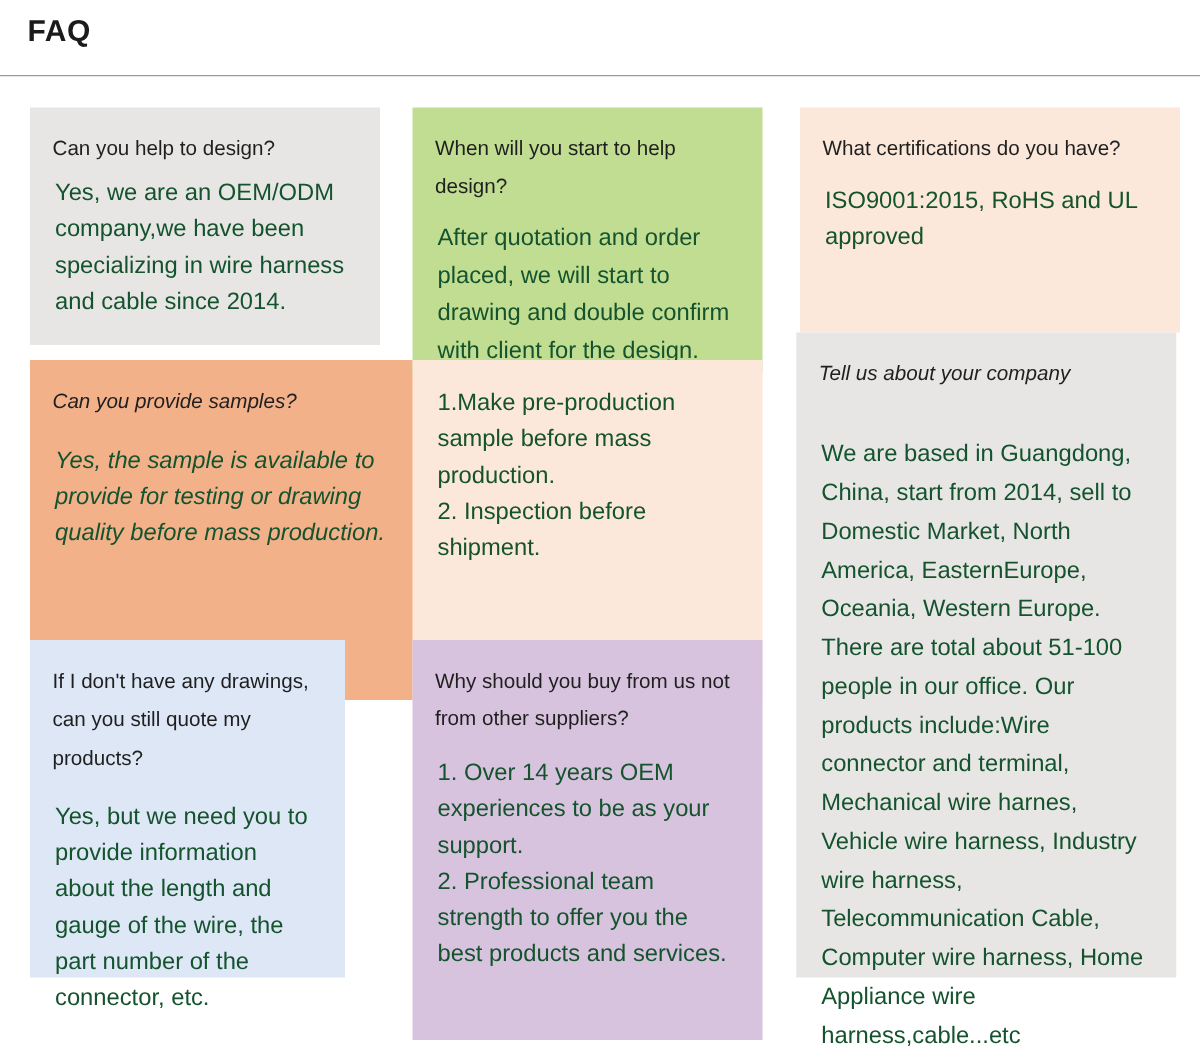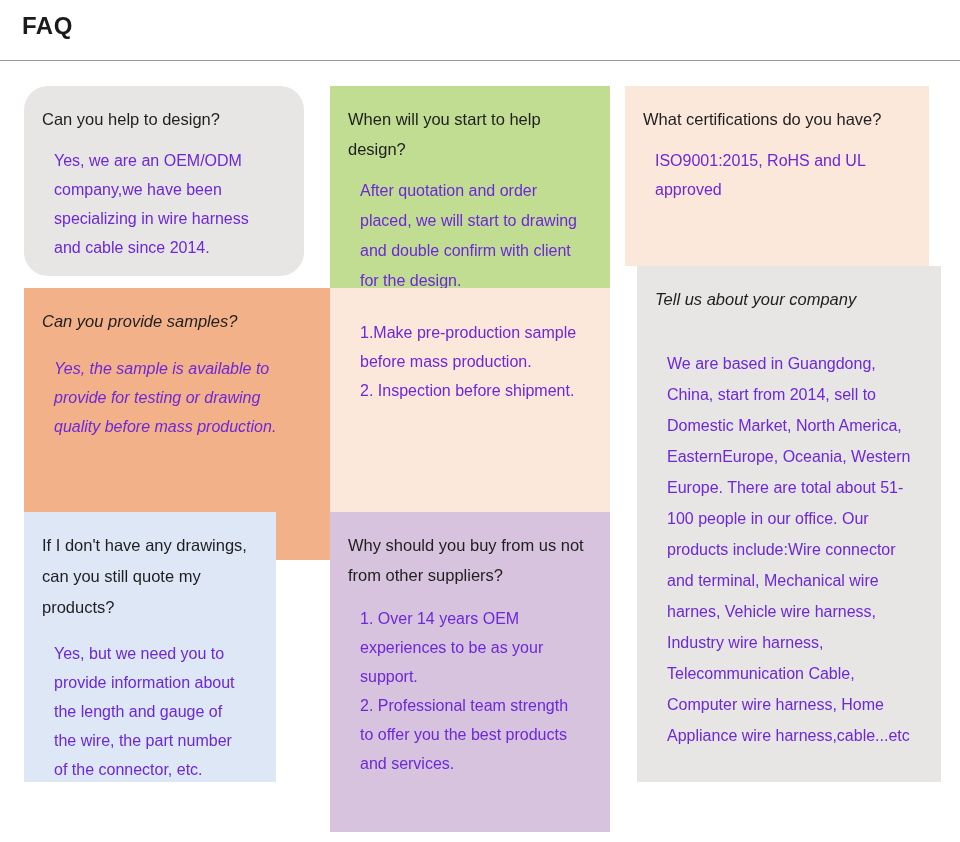--- a/index.html
+++ b/index.html
@@ -51,39 +51,39 @@
     padding: 18px 18px 16px 18px;
   }
   .card .q {
     font-size: 16.5px;
     line-height: 30px;
     color: #1f1f1f;
     margin: 0 0 6px 0;
     font-weight: normal;
   }
   .card .a {
-    font-size: 16px;
+    font-size: 19px;
     line-height: 29px;
-    color: #6d28d9;
-    margin: 12px;
+    color: #14532d;
+    margin: 2px;
     white-space: pre-line;
   }
 
   
-  #card-design      { left: 24px;  top: 16px;  width: 280px; height: 190px; background: #e7e6e4; border-radius: 24px; }
+  #card-design      { left: 24px;  top: 16px;  width: 280px; height: 190px; background: #e7e6e4; }
   #card-samples     { left: 24px;  top: 218px; width: 308px; height: 272px; background: #f3b18a; font-style: italic; }
   #card-drawings    { left: 24px;  top: 442px; width: 252px; height: 270px; background: #dde7f6; }
 
   
   #card-when        { left: 330px; top: 16px;  width: 280px; height: 212px; background: #c0dd92; }
   #card-quality     { left: 330px; top: 218px; width: 280px; height: 272px; background: #fbe8da; }
   #card-why         { left: 330px; top: 442px; width: 280px; height: 320px; background: #d7c3de; }
 
   
-  #card-certs       { left: 625px; top: 16px;  width: 304px; height: 180px; background: #fbe8da; }
+  #card-certs       { left: 640px; top: 16px;  width: 304px; height: 180px; background: #fbe8da; }
   #card-company     { left: 637px; top: 196px; width: 304px; height: 516px; background: #e7e6e4; }
 
   
   #card-samples .q  { margin-bottom: 18px; }
   #card-drawings .q { line-height: 31px; margin-bottom: 16px; }
   #card-why .q      { margin-bottom: 14px; }
   #card-quality .q  { margin-bottom: 18px; }
   #card-company .q  { margin-bottom: 34px; font-style: italic; }
   #card-certs .q    { margin-bottom: 12px; }
   #card-when .q     { margin-bottom: 12px; }

